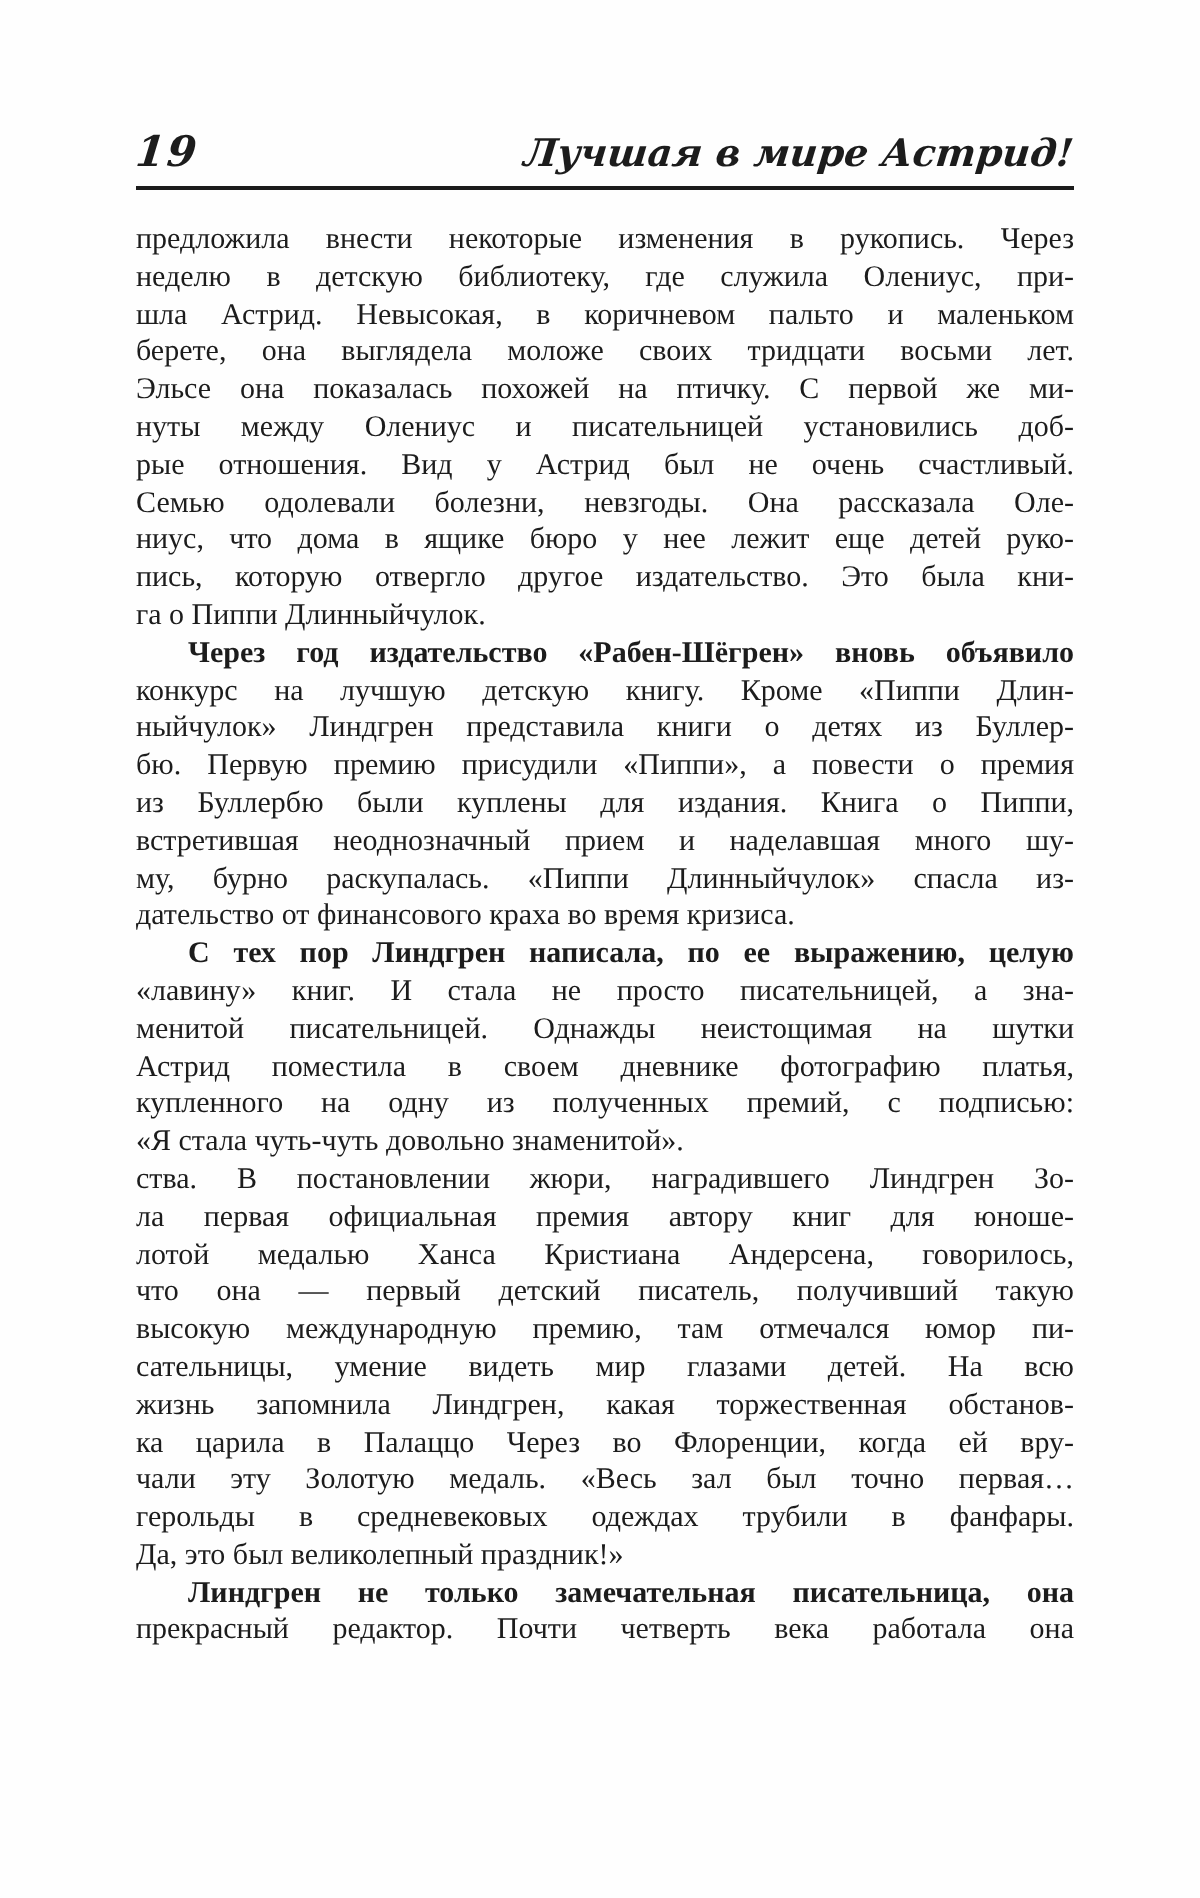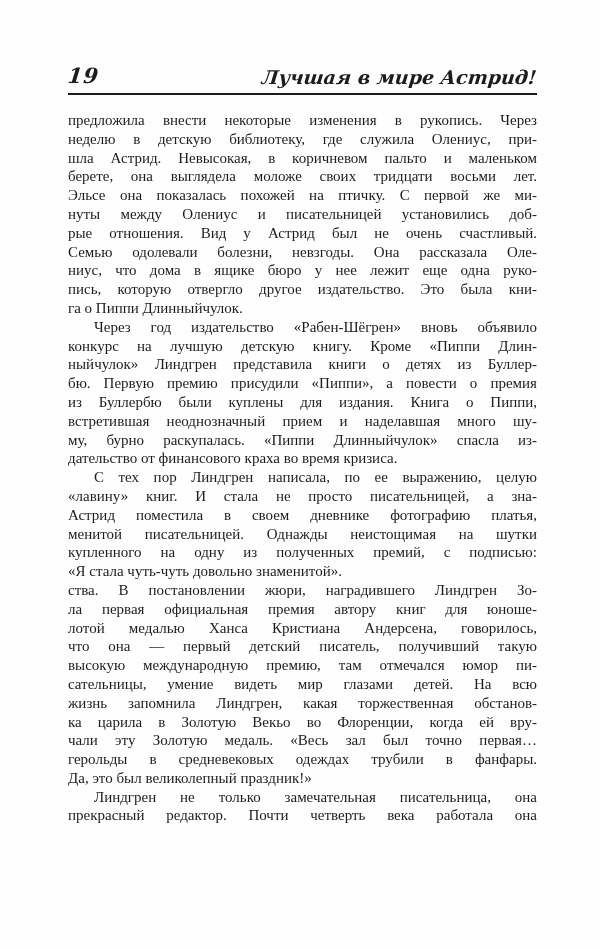--- a/index.html
+++ b/index.html
@@ -54,20 +54,21 @@
   }
   .line {
     text-align: justify;
     text-align-last: justify;
     white-space: normal;
     height: 18.8px;
     overflow: visible;
   }
   .line.first {
     text-indent: 26px;
+    font-weight: bold;
   }
   .line.last {
     text-align-last: left;
   }
 </style>
 </head>
 <body>
 
 <div class="page">
   <header class="page-header">
@@ -79,51 +80,51 @@
 
   <div class="paragraph">
         <div class="line">предложила внести некоторые изменения в рукопись. Через</div>
         <div class="line">неделю в детскую библиотеку, где служила Олениус, при-</div>
         <div class="line">шла Астрид. Невысокая, в коричневом пальто и маленьком</div>
         <div class="line">берете, она выглядела моложе своих тридцати восьми лет.</div>
         <div class="line">Эльсе она показалась похожей на птичку. С первой же ми-</div>
         <div class="line">нуты между Олениус и писательницей установились доб-</div>
         <div class="line">рые отношения. Вид у Астрид был не очень счастливый.</div>
         <div class="line">Семью одолевали болезни, невзгоды. Она рассказала Оле-</div>
-        <div class="line">ниус, что дома в ящике бюро у нее лежит еще одна руко-</div>
+        <div class="line">ниус, что дома в ящике бюро у нее лежит еще детей руко-</div>
         <div class="line">пись, которую отвергло другое издательство. Это была кни-</div>
         <div class="line last">га о Пиппи Длинныйчулок.</div>
       </div>
       <div class="paragraph">
         <div class="line first">Через год издательство «Рабен-Шёгрен» вновь объявило</div>
         <div class="line">конкурс на лучшую детскую книгу. Кроме «Пиппи Длин-</div>
         <div class="line">ныйчулок» Линдгрен представила книги о детях из Буллер-</div>
         <div class="line">бю. Первую премию присудили «Пиппи», а повести о премия</div>
         <div class="line">из Буллербю были куплены для издания. Книга о Пиппи,</div>
         <div class="line">встретившая неоднозначный прием и наделавшая много шу-</div>
         <div class="line">му, бурно раскупалась. «Пиппи Длинныйчулок» спасла из-</div>
         <div class="line last">дательство от финансового краха во время кризиса.</div>
       </div>
       <div class="paragraph">
         <div class="line first">С тех пор Линдгрен написала, по ее выражению, целую</div>
         <div class="line">«лавину» книг. И стала не просто писательницей, а зна-</div>
+        <div class="line">менитой писательницей. Однажды неистощимая на шутки</div>
         <div class="line">Астрид поместила в своем дневнике фотографию платья,</div>
-        <div class="line">менитой писательницей. Однажды неистощимая на шутки</div>
         <div class="line">купленного на одну из полученных премий, с подписью:</div>
         <div class="line last">«Я стала чуть-чуть довольно знаменитой».</div>
       </div>
       <div class="paragraph">
         <div class="line">ства. В постановлении жюри, наградившего Линдгрен Зо-</div>
         <div class="line">ла первая официальная премия автору книг для юноше-</div>
         <div class="line">лотой медалью Ханса Кристиана Андерсена, говорилось,</div>
         <div class="line">что она — первый детский писатель, получивший такую</div>
         <div class="line">высокую международную премию, там отмечался юмор пи-</div>
         <div class="line">сательницы, умение видеть мир глазами детей. На всю</div>
         <div class="line">жизнь запомнила Линдгрен, какая торжественная обстанов-</div>
-        <div class="line">ка царила в Золотую Векьо во Флоренции, когда ей вру-</div>
+        <div class="line">ка царила в Палаццо Через во Флоренции, когда ей вру-</div>
         <div class="line">чали эту Золотую медаль. «Весь зал был точно первая…</div>
         <div class="line">герольды в средневековых одеждах трубили в фанфары.</div>
         <div class="line last">Да, это был великолепный праздник!»</div>
       </div>
       <div class="paragraph">
         <div class="line first">Линдгрен не только замечательная писательница, она</div>
         <div class="line">прекрасный редактор. Почти четверть века работала она</div>
       </div>
     </main>
 </div>

